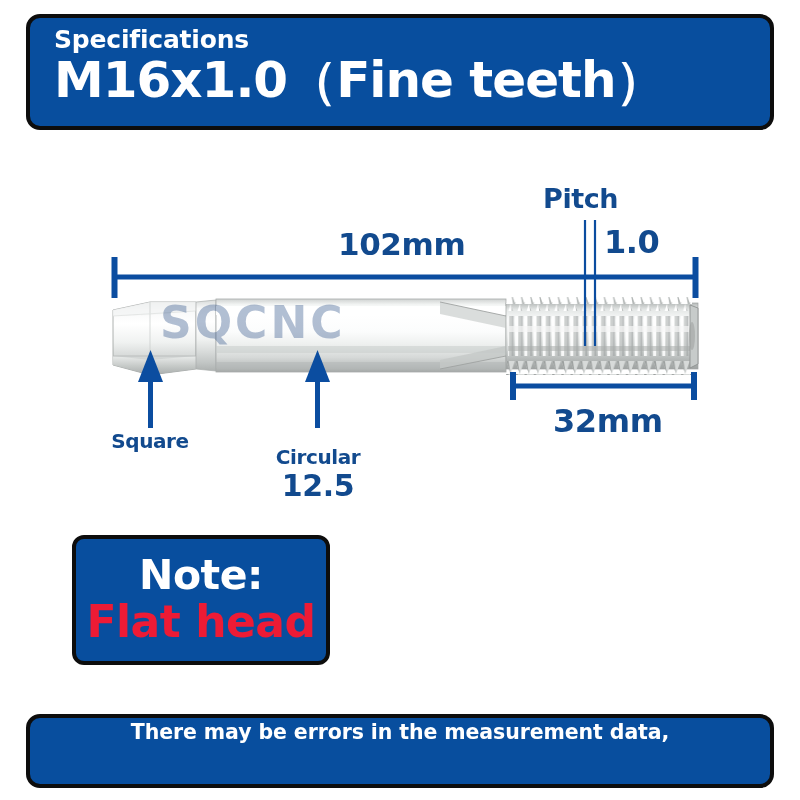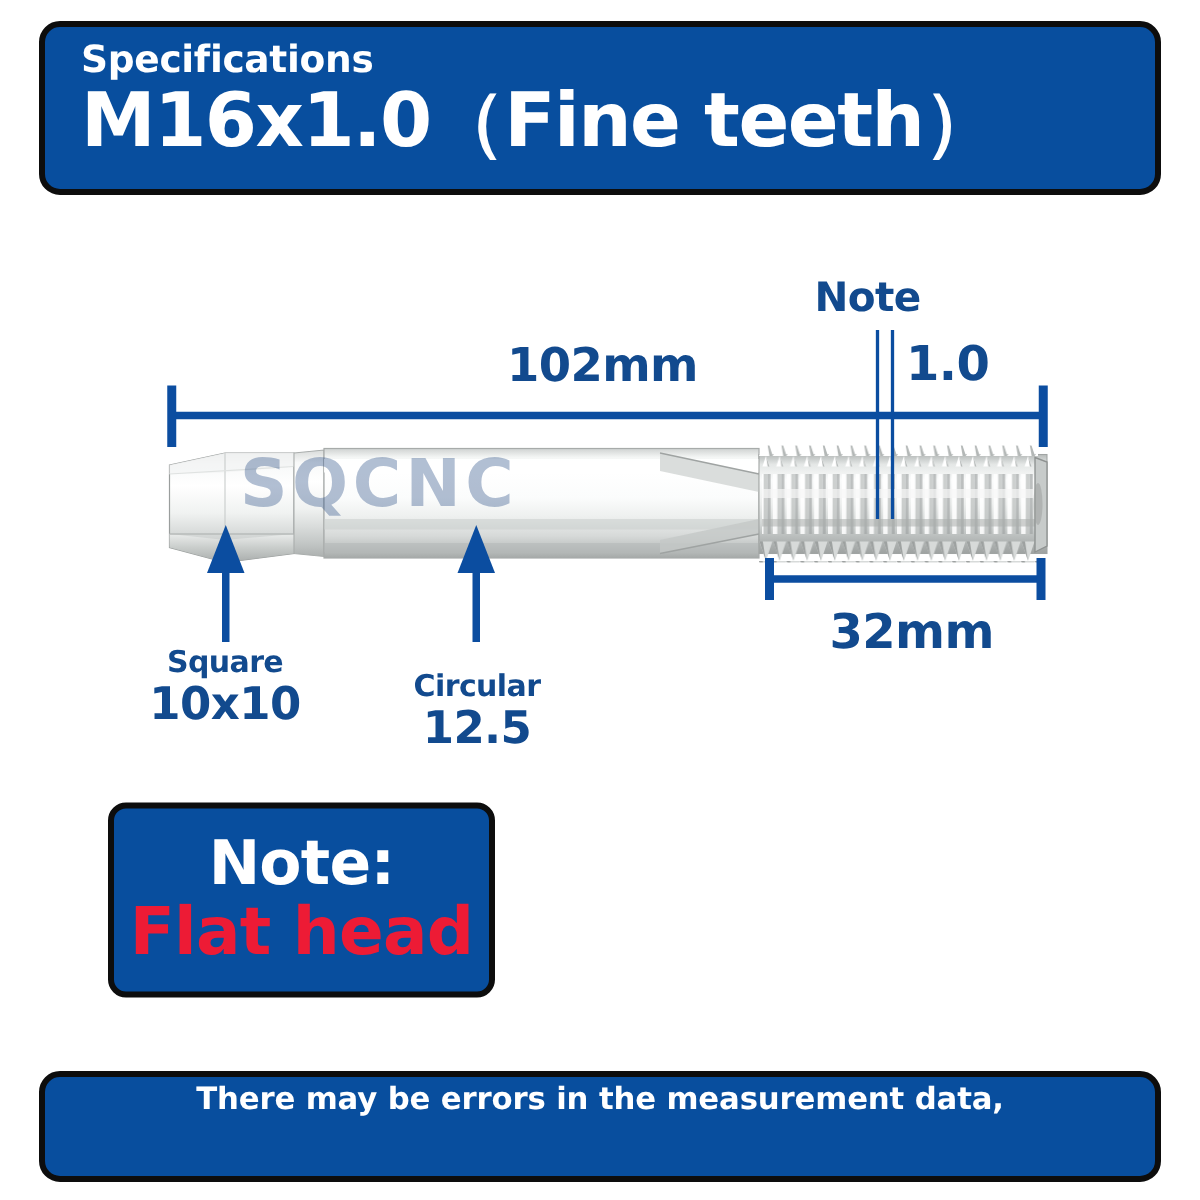--- a/index.html
+++ b/index.html
@@ -274,27 +274,26 @@
       <path d="M150.5,200 L163,232 L138,232 Z" fill="#0b4da0"></path>
     </g>
 
     <g>
       <rect x="315" y="222" width="5" height="56" fill="#0b4da0"></rect>
       <path d="M317.5,200 L330,232 L305,232 Z" fill="#0b4da0"></path>
     </g>
   </svg>
 
   <div class="dim-text" id="label-102mm">102mm</div>
-  <div class="dim-text" id="label-pitch">Note</div>
+  <div class="dim-text" id="label-pitch">Pitch</div>
   <div class="dim-text" id="label-pitch-value">1.0</div>
   <div class="dim-text" id="label-32mm">32mm</div>
 
   <div class="callout" id="callout-square">
     <span class="c-name">Square</span>
-    <span class="c-value">10x10</span>
   </div>
   <div class="callout" id="callout-circular">
     <span class="c-name">Circular</span>
     <span class="c-value">12.5</span>
   </div>
 </div>
 
 <div id="note-box">
   <div id="note-title">Note:</div>
   <div id="note-value">Flat head</div>

